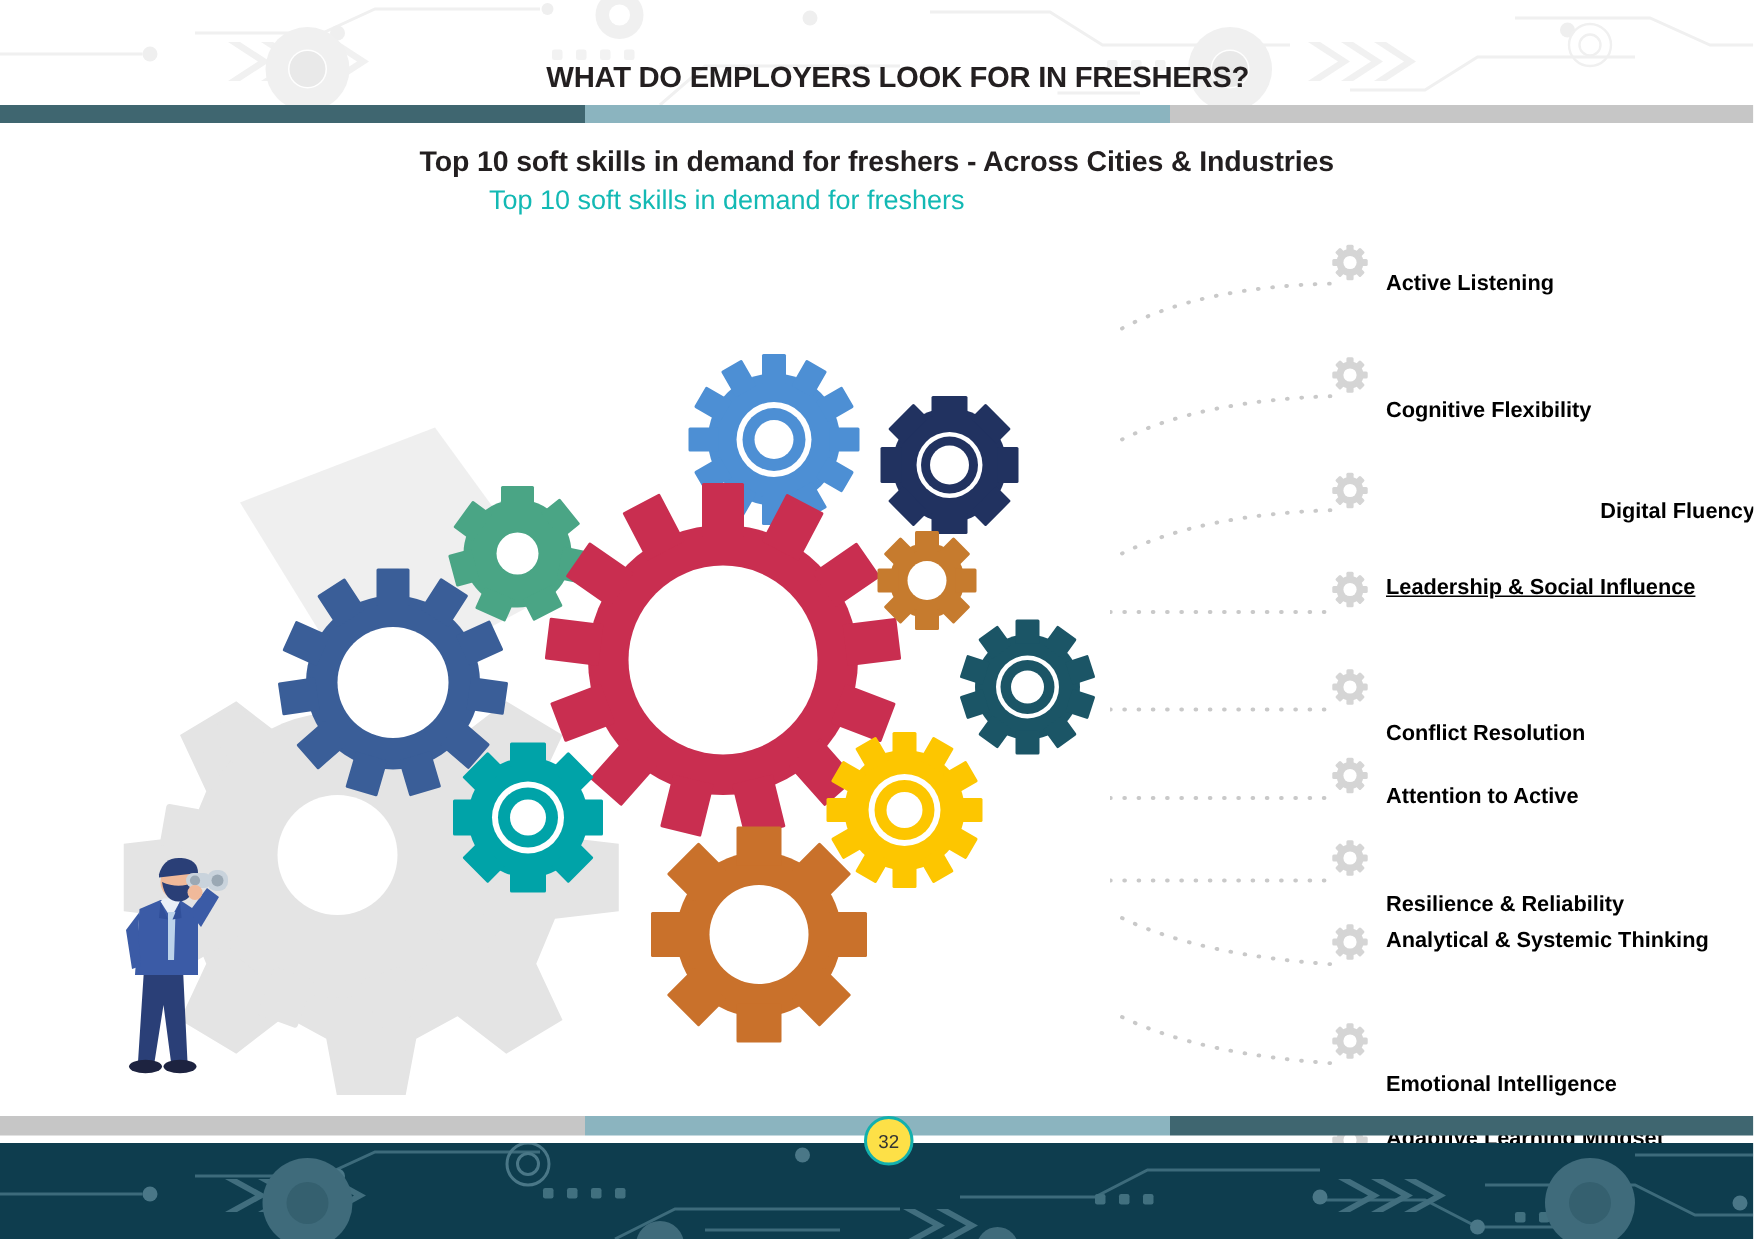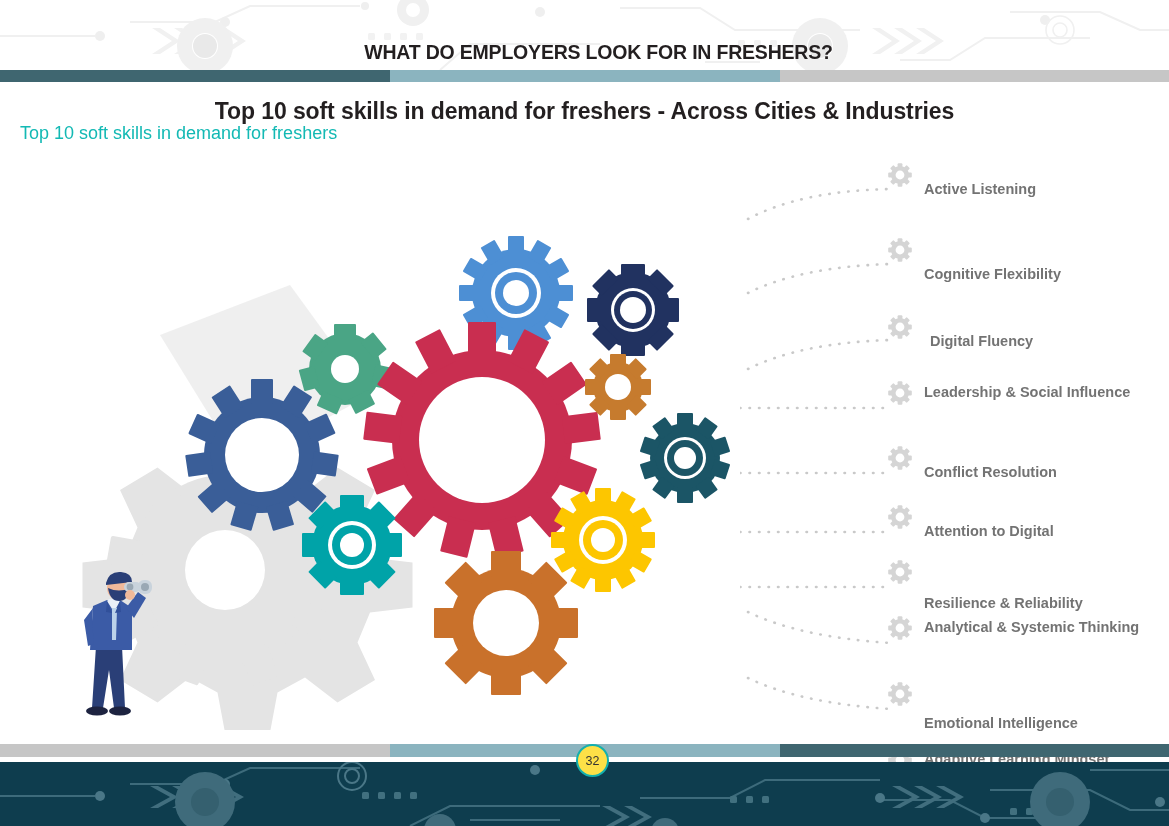--- a/index.html
+++ b/index.html
@@ -44,30 +44,29 @@
     display: flex;
   }
   .topbar .seg1 { width: 390px; background: #3f6670; }
   .topbar .seg2 { width: 390px; background: #8bb4bf; }
   .topbar .seg3 { flex: 1; background: #c6c6c6; }
 
   
   .main-title {
     position: absolute; left: 0; top: 98px;
     width: 1169px; text-align: center;
-    font-size: 23px; font-weight: bold;
+    font-size: 19px; font-weight: bold;
     color: #231f20;
     letter-spacing: -0.1px;
   }
   .sub-title {
     position: absolute; left: 0; top: 123px;
-    width: 969px; 
+    width: 969px; text-align: center;
     font-size: 18px; font-weight: normal;
     color: #13b9b4;
-    margin-left: 20px;
   }
 
   
   .gear-stage {
     position: absolute; left: 40px; top: 215px;
     width: 720px; height: 515px;
   }
   .gear-stage svg { display: block; }
 
   
@@ -91,21 +90,21 @@
   .skill-bullet {
     position: absolute;
     left: 146px;
     width: 28px; height: 28px;
   }
   .skill-label {
     position: absolute;
     left: 184px;
     font-size: 14.5px;
     font-weight: bold;
-    color: #737373;
+    color: #000000;
     line-height: 1.55;
     width: 240px;
   }
   .connector {
     position: absolute; left: 0; top: 0;
     width: 429px; height: 560px;
     pointer-events: none;
   }
 
   
@@ -534,81 +533,81 @@
             <rect x="11.6" y="2.2" width="4.8" height="5" rx="1" transform="rotate(90 14 14)"></rect>
             <rect x="11.6" y="2.2" width="4.8" height="5" rx="1" transform="rotate(135 14 14)"></rect>
             <rect x="11.6" y="2.2" width="4.8" height="5" rx="1" transform="rotate(180 14 14)"></rect>
             <rect x="11.6" y="2.2" width="4.8" height="5" rx="1" transform="rotate(225 14 14)"></rect>
             <rect x="11.6" y="2.2" width="4.8" height="5" rx="1" transform="rotate(270 14 14)"></rect>
             <rect x="11.6" y="2.2" width="4.8" height="5" rx="1" transform="rotate(315 14 14)"></rect>
           </g>
           <circle cx="14" cy="14" r="4.4" fill="#ffffff"></circle>
         </svg>
       </span>
-      <span class="skill-label" style="top:3px; left:190px;">Digital Fluency</span>
+      <span class="skill-label" style="top:3px; left:190px;text-align:right;">Digital Fluency</span>
     </div>
 
     <div class="skill-row" style="top:228px;">
       <span class="skill-bullet">
         <svg viewBox="0 0 28 28" width="28" height="28">
           <g fill="#d5d5d5">
             <circle cx="14" cy="14" r="9"></circle>
             <rect x="11.6" y="2.2" width="4.8" height="5" rx="1"></rect>
             <rect x="11.6" y="2.2" width="4.8" height="5" rx="1" transform="rotate(45 14 14)"></rect>
             <rect x="11.6" y="2.2" width="4.8" height="5" rx="1" transform="rotate(90 14 14)"></rect>
             <rect x="11.6" y="2.2" width="4.8" height="5" rx="1" transform="rotate(135 14 14)"></rect>
             <rect x="11.6" y="2.2" width="4.8" height="5" rx="1" transform="rotate(180 14 14)"></rect>
             <rect x="11.6" y="2.2" width="4.8" height="5" rx="1" transform="rotate(225 14 14)"></rect>
             <rect x="11.6" y="2.2" width="4.8" height="5" rx="1" transform="rotate(270 14 14)"></rect>
             <rect x="11.6" y="2.2" width="4.8" height="5" rx="1" transform="rotate(315 14 14)"></rect>
           </g>
           <circle cx="14" cy="14" r="4.4" fill="#ffffff"></circle>
         </svg>
       </span>
-      <span class="skill-label" style="top:-12px;">Leadership &amp; Social Influence</span>
+      <span class="skill-label" style="top:-12px;text-decoration:underline;">Leadership &amp; Social Influence</span>
     </div>
 
     <div class="skill-row" style="top:293px;">
       <span class="skill-bullet">
         <svg viewBox="0 0 28 28" width="28" height="28">
           <g fill="#d5d5d5">
             <circle cx="14" cy="14" r="9"></circle>
             <rect x="11.6" y="2.2" width="4.8" height="5" rx="1"></rect>
             <rect x="11.6" y="2.2" width="4.8" height="5" rx="1" transform="rotate(45 14 14)"></rect>
             <rect x="11.6" y="2.2" width="4.8" height="5" rx="1" transform="rotate(90 14 14)"></rect>
             <rect x="11.6" y="2.2" width="4.8" height="5" rx="1" transform="rotate(135 14 14)"></rect>
             <rect x="11.6" y="2.2" width="4.8" height="5" rx="1" transform="rotate(180 14 14)"></rect>
             <rect x="11.6" y="2.2" width="4.8" height="5" rx="1" transform="rotate(225 14 14)"></rect>
             <rect x="11.6" y="2.2" width="4.8" height="5" rx="1" transform="rotate(270 14 14)"></rect>
             <rect x="11.6" y="2.2" width="4.8" height="5" rx="1" transform="rotate(315 14 14)"></rect>
           </g>
           <circle cx="14" cy="14" r="4.4" fill="#ffffff"></circle>
         </svg>
       </span>
-      <span class="skill-label" style="top:3px;">Conflict Resolution</span>
+      <span class="skill-label" style="top:20px;">Conflict Resolution</span>
     </div>
 
     <div class="skill-row" style="top:352px;">
       <span class="skill-bullet">
         <svg viewBox="0 0 28 28" width="28" height="28">
           <g fill="#d5d5d5">
             <circle cx="14" cy="14" r="9"></circle>
             <rect x="11.6" y="2.2" width="4.8" height="5" rx="1"></rect>
             <rect x="11.6" y="2.2" width="4.8" height="5" rx="1" transform="rotate(45 14 14)"></rect>
             <rect x="11.6" y="2.2" width="4.8" height="5" rx="1" transform="rotate(90 14 14)"></rect>
             <rect x="11.6" y="2.2" width="4.8" height="5" rx="1" transform="rotate(135 14 14)"></rect>
             <rect x="11.6" y="2.2" width="4.8" height="5" rx="1" transform="rotate(180 14 14)"></rect>
             <rect x="11.6" y="2.2" width="4.8" height="5" rx="1" transform="rotate(225 14 14)"></rect>
             <rect x="11.6" y="2.2" width="4.8" height="5" rx="1" transform="rotate(270 14 14)"></rect>
             <rect x="11.6" y="2.2" width="4.8" height="5" rx="1" transform="rotate(315 14 14)"></rect>
           </g>
           <circle cx="14" cy="14" r="4.4" fill="#ffffff"></circle>
         </svg>
       </span>
-      <span class="skill-label" style="top:3px;">Attention to Digital</span>
+      <span class="skill-label" style="top:3px;">Attention to Active</span>
     </div>
 
     <div class="skill-row" style="top:407px;">
       <span class="skill-bullet">
         <svg viewBox="0 0 28 28" width="28" height="28">
           <g fill="#d5d5d5">
             <circle cx="14" cy="14" r="9"></circle>
             <rect x="11.6" y="2.2" width="4.8" height="5" rx="1"></rect>
             <rect x="11.6" y="2.2" width="4.8" height="5" rx="1" transform="rotate(45 14 14)"></rect>
             <rect x="11.6" y="2.2" width="4.8" height="5" rx="1" transform="rotate(90 14 14)"></rect>

